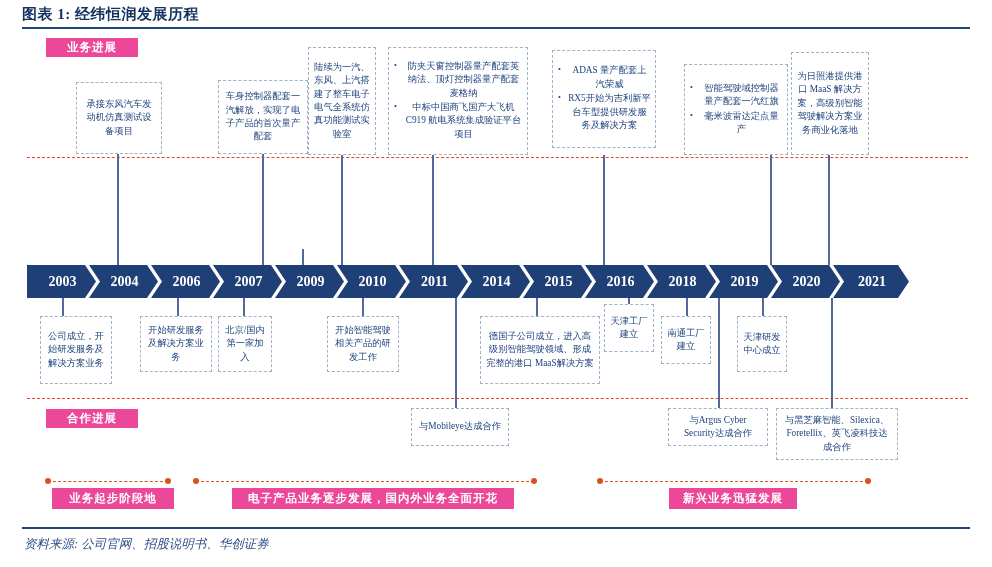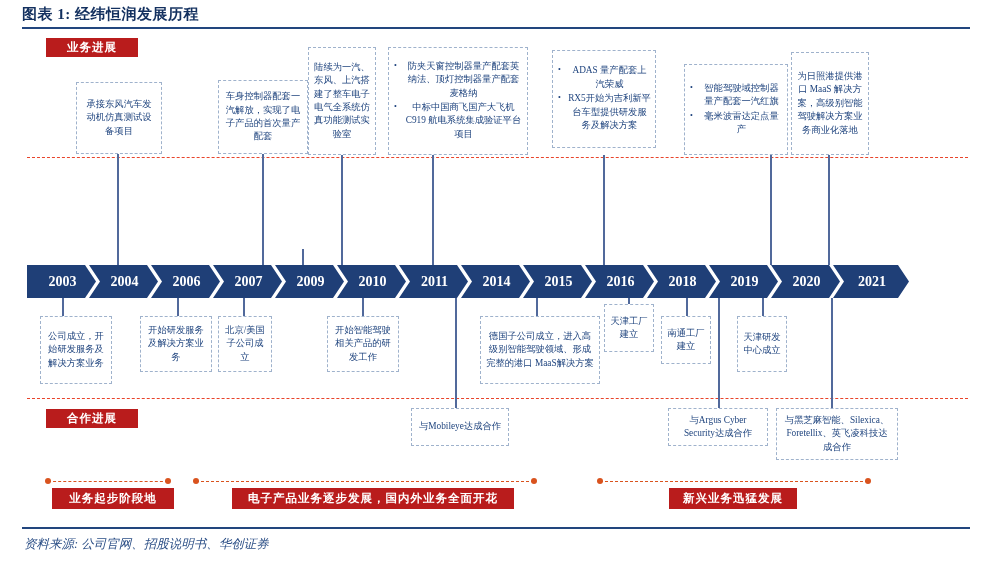--- a/index.html
+++ b/index.html
@@ -26,21 +26,21 @@
     background:#22467e;
   }
   .source{
     position:absolute;left:24px;top:536px;
     font-family:"Liberation Serif","DejaVu Serif",serif;
     font-style:italic;font-size:12.5px;color:#2c4f86;white-space:nowrap;
   }
 
   
   .badge{
-    position:absolute;background:#b91c1c;color:#ffffff;
+    position:absolute;background:#ec4899;color:#ffffff;
     font-family:"Liberation Serif","DejaVu Serif",serif;
     font-weight:bold;font-size:11.5px;
     display:flex;align-items:center;justify-content:center;
     letter-spacing:1px;white-space:nowrap;
   }
 
   
   .red-dash{
     position:absolute;height:0;border-top:1.6px dashed #e8442b;
   }
@@ -168,21 +168,21 @@
   <div class="vline" style="left:362px;top:298px;height:18px;"></div>
   <div class="vline" style="left:536px;top:298px;height:18px;"></div>
   <div class="vline" style="left:628px;top:298px;height:18px;"></div>
   <div class="vline" style="left:686px;top:298px;height:18px;"></div>
   <div class="vline" style="left:762px;top:298px;height:18px;"></div>
 
   <div class="ebox" style="left:40px;top:316px;width:72px;height:68px;">公司成立，开始研发服务及解决方案业务</div>
 
   <div class="ebox" style="left:140px;top:316px;width:72px;height:56px;">开始研发服务及解决方案业务</div>
 
-  <div class="ebox" style="left:218px;top:316px;width:54px;height:56px;">北京/美国子公司成立</div>
+  <div class="ebox" style="left:218px;top:316px;width:54px;height:56px;">北京/国内第一家加入</div>
 
   <div class="ebox" style="left:327px;top:316px;width:72px;height:56px;">开始智能驾驶相关产品的研发工作</div>
 
   <div class="ebox" style="left:480px;top:316px;width:120px;height:68px;">德国子公司成立，进入高级别智能驾驶领域、形成完整的港口 MaaS解决方案</div>
 
   <div class="ebox" style="left:604px;top:304px;width:50px;height:48px;font-family:Liberation Mono, monospace;">天津工厂建立</div>
 
   <div class="ebox" style="left:661px;top:316px;width:50px;height:48px;text-align:center;">南通工厂建立</div>
 
   <div class="ebox" style="left:737px;top:316px;width:50px;height:56px;">天津研发中心成立</div>

